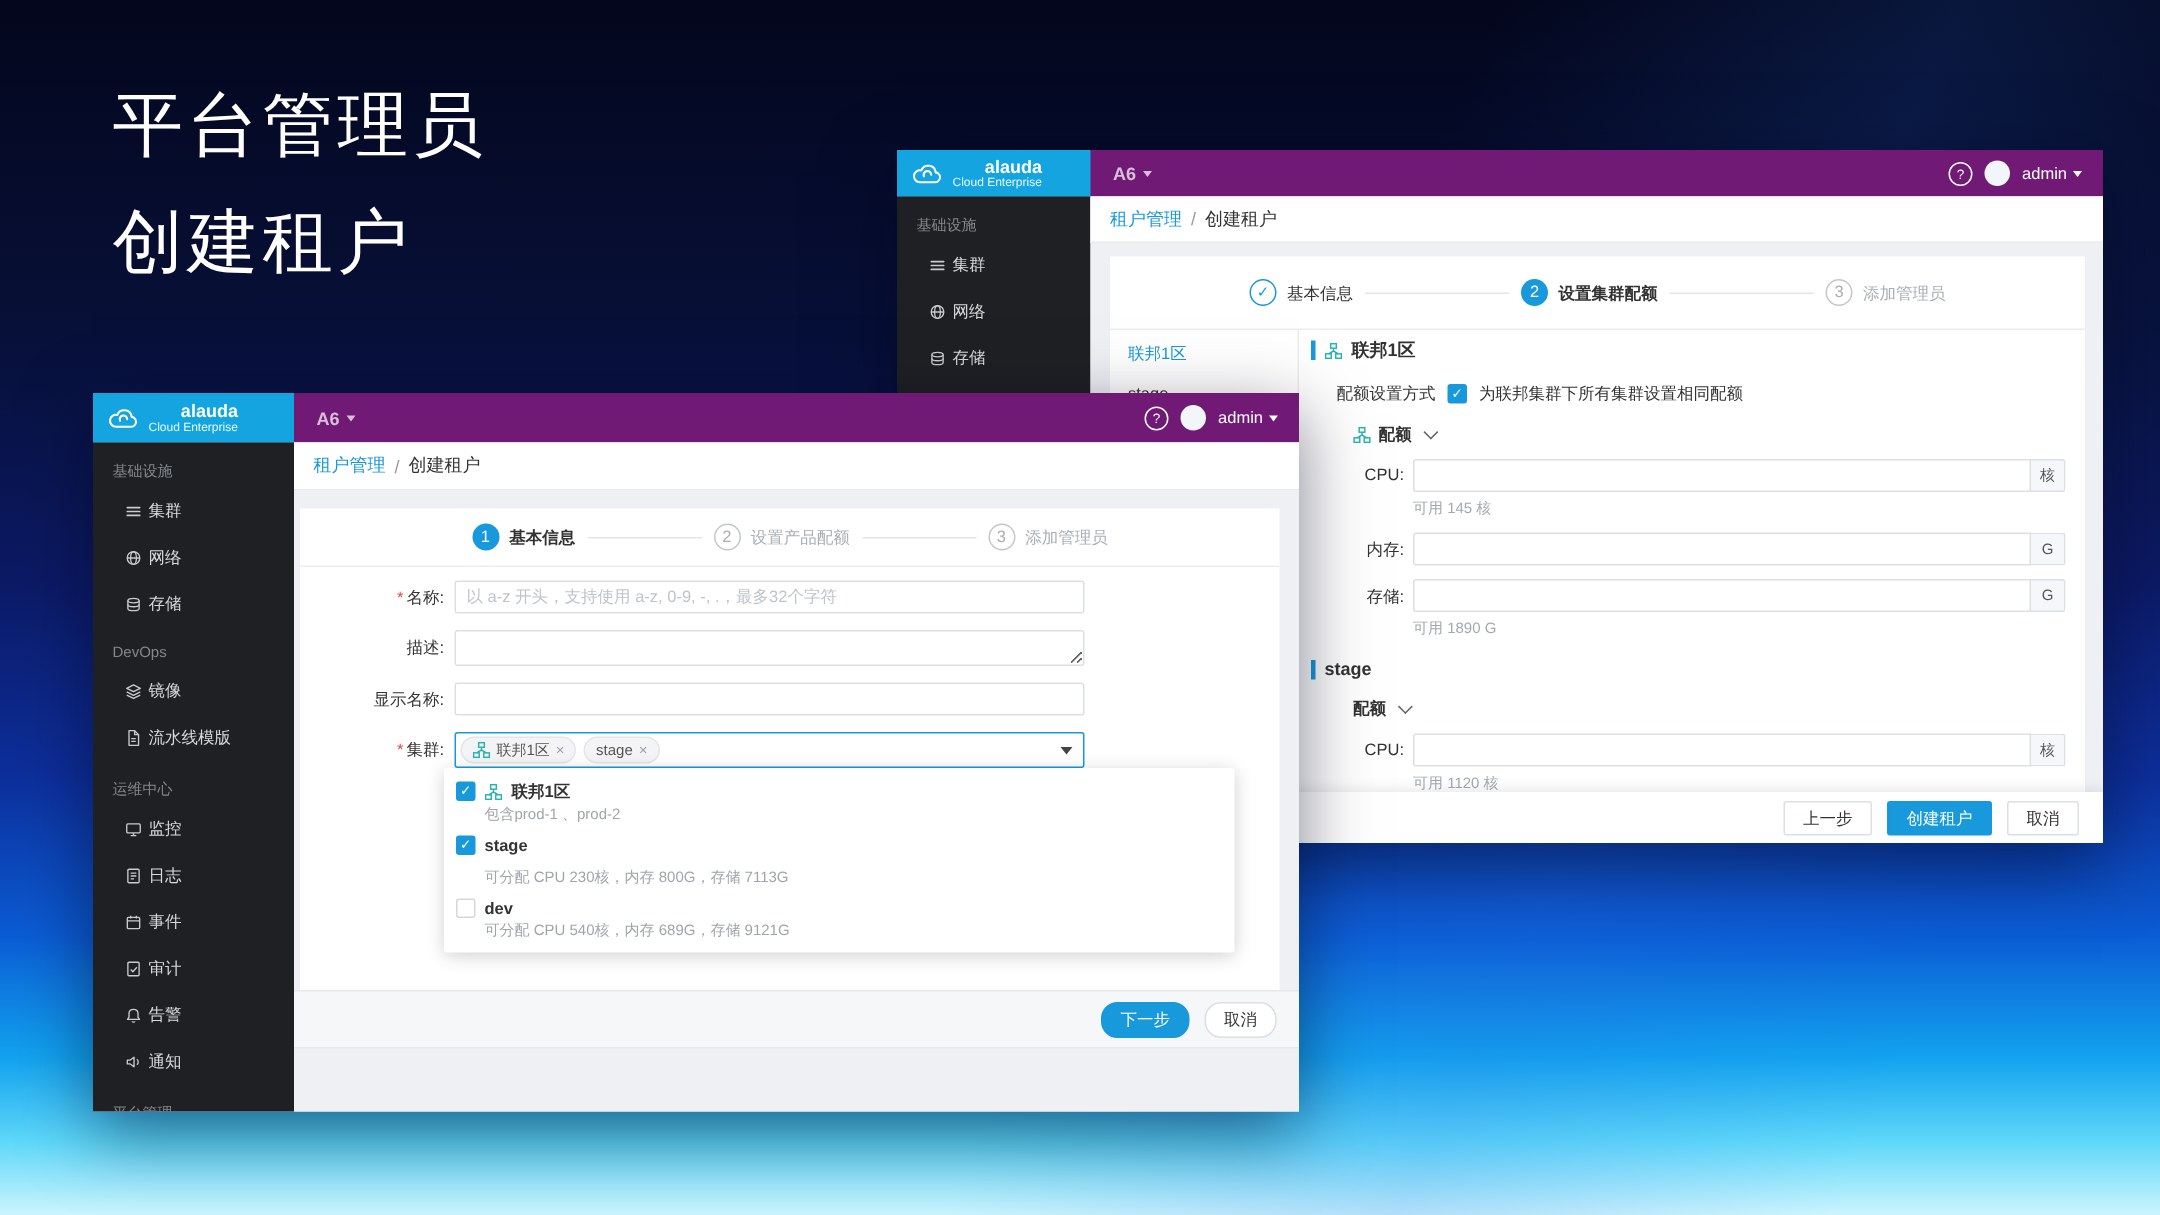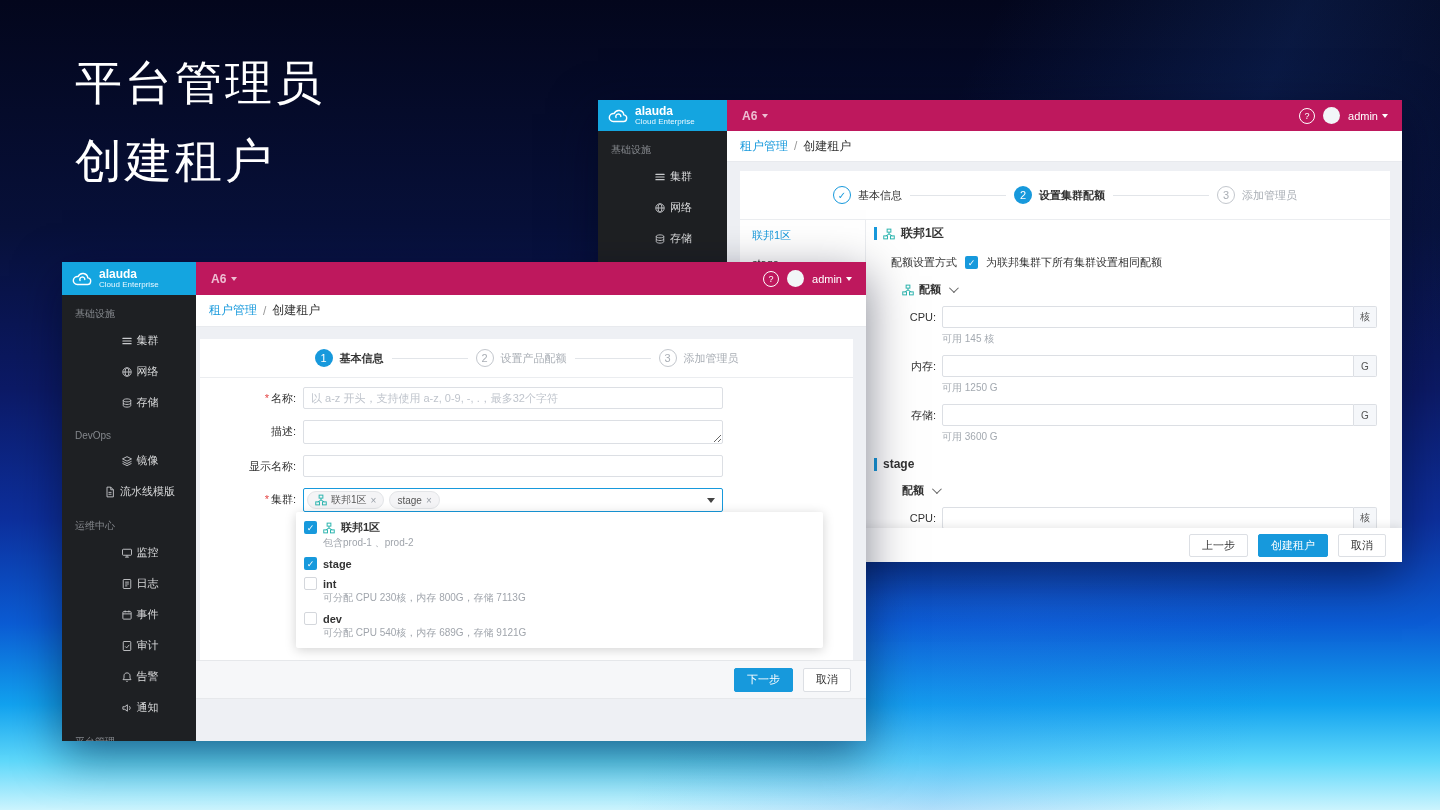--- a/index.html
+++ b/index.html
@@ -8,41 +8,41 @@
     background:linear-gradient(180deg,#03061c 0%,#071039 28%,#0c1a66 48%,#0d2f9c 64%,#0b5cd4 77%,#12a2ef 87%,#5fd8fa 94%,#ccf4fe 100%);}
   .slide::after{content:"";position:absolute;inset:0;pointer-events:none;
     background:linear-gradient(115deg,transparent 55%,rgba(40,110,230,.16) 72%,transparent 88%);}
   .slide-title{position:absolute;left:75px;top:44px;font-size:47px;line-height:78px;color:#fff;font-weight:500;letter-spacing:3px;z-index:1;}
 
   
   .window{position:absolute;background:#fff;box-shadow:0 14px 44px rgba(0,6,30,.5);font-size:11px;color:#333;z-index:2;}
   .back-window{left:598px;top:100px;width:804px;height:462px;}
   .front-window{left:62px;top:262px;width:804px;height:479px;z-index:5;}
 
-  .topbar{height:31px;background:#be185d;display:flex;align-items:center;}
+  .topbar{height:31px;background:#701a75;display:flex;align-items:center;text-align:right;}
   .front-window .topbar{height:33px;}
   .logo{width:129px;height:100%;background:#14a5e0;display:flex;align-items:center;gap:6px;padding-left:9px;box-sizing:border-box;flex-shrink:0;}
   .front-window .logo{width:134px;}
   .logo .icon svg{display:block}
   .logo-name{font-size:12px;font-weight:bold;color:#fff;line-height:1.1;}
   .logo-sub{font-size:8px;color:#eaf8ff;line-height:1.1;}
   .project{margin-left:15px;color:rgba(255,255,255,.72);font-size:12px;font-weight:bold;display:flex;gap:5px;align-items:center;}
   .caret-tri{width:0;height:0;border-left:3.5px solid transparent;border-right:3.5px solid transparent;border-top:4px solid rgba(255,255,255,.72);display:inline-block;}
   .topbar-right{margin-left:auto;display:flex;align-items:center;gap:8px;padding-right:14px;color:#fff;}
   .help{width:14px;height:14px;border:1px solid #fff;border-radius:50%;font-size:9px;display:flex;align-items:center;justify-content:center;}
   .avatar{width:17px;height:17px;background:#f2f6f8;border-radius:50%;display:inline-block;}
   .user{font-size:11px;display:flex;gap:4px;align-items:center;}
   .user .caret-tri{border-top-color:#fff;}
 
   .win-body{display:flex;height:calc(100% - 31px);}
   .front-window .win-body{height:calc(100% - 33px);}
   .sidebar{width:129px;background:#1e2023;height:100%;overflow:hidden;flex-shrink:0;}
   .front-window .sidebar{width:134px;}
   .sb-section{padding:12px 0 4px 13px;color:#84878c;font-size:10px;}
-  .sb-item{display:flex;align-items:center;gap:4px;padding:8px 0 8px 21px;color:#d8d9da;font-size:11px;cursor:pointer;justify-content:center;}
+  .sb-item{display:flex;align-items:center;gap:4px;padding:8px 0 8px 21px;color:#d8d9da;font-size:11px;cursor:pointer;}
   .sb-item .icon{color:#c9cbce;display:flex;}
 
   .content{flex:1;display:flex;flex-direction:column;min-width:0;background:#eef0f4;}
   .breadcrumb{height:30px;background:#fff;border-bottom:1px solid #e8eaee;display:flex;align-items:center;padding-left:13px;gap:6px;font-size:12px;flex-shrink:0;}
   .front-window .breadcrumb{height:31px;}
   .bc-link{color:#1799dc;cursor:pointer;}
   .bc-sep{color:#999;}
   .bc-cur{color:#333;}
   .content-area{flex:1;position:relative;overflow:hidden;}
 
@@ -99,21 +99,21 @@
   .tag{display:inline-flex;align-items:center;gap:4px;height:16px;background:#f4f4f6;border:1px solid #e3e5e8;border-radius:9px;padding:0 7px;font-size:10px;color:#555;}
   .tag .icon{display:flex;}
   .tag-close{color:#9aa0a8;font-size:10px;cursor:pointer;}
   .ms-caret{position:absolute;right:7px;top:9px;width:0;height:0;border-left:4px solid transparent;border-right:4px solid transparent;border-top:5px solid #444;}
   .fw-dropdown{position:absolute;left:100px;top:185px;width:527px;background:#fff;box-shadow:0 2px 12px rgba(0,0,0,.18);border-radius:2px;z-index:6;padding:4px 0 5px;}
   .dd-option{padding:4px 10px 3px 8px;cursor:pointer;}
   .dd-top{display:flex;align-items:center;gap:6px;}
   .dd-name{font-weight:bold;color:#333;font-size:11px;}
   .dd-desc{margin-left:19px;color:#a0a5ac;font-size:10px;margin-top:1px;}
   .fw-footer{position:absolute;left:0;right:0;top:333px;height:37px;background:#f6f7f9;border-top:1px solid #e6e8eb;border-bottom:1px solid #e6e8eb;display:flex;align-items:center;justify-content:flex-end;gap:10px;padding-right:15px;}
-  .fw-footer .btn{height:24px;}
+  .fw-footer .btn{height:24px;border-radius:11px;}
   .icon svg{display:block;}
 </style>
 </head>
 <body>
 
 <div class="slide">
 
   <div class="slide-title">
     <div>平台管理员</div>
     <div>创建租户</div>
@@ -315,27 +315,26 @@
                     <div class="bw-flabel">CPU:</div>
                     <div class="bw-input"></div>
                     <div class="bw-suffix">核</div>
                   </div>
                   <div class="bw-hint">可用 145 核</div>
                   <div class="bw-field">
                     <div class="bw-flabel">内存:</div>
                     <div class="bw-input"></div>
                     <div class="bw-suffix">G</div>
                   </div>
-                  <div class="bw-hint">可用 1250 G</div>
                   <div class="bw-field">
                     <div class="bw-flabel">存储:</div>
                     <div class="bw-input"></div>
                     <div class="bw-suffix">G</div>
                   </div>
-                  <div class="bw-hint">可用 3600 G</div>
+                  <div class="bw-hint">可用 1890 G</div>
                   <div class="sec-head stage-head">
                     <span class="blue-bar"></span>
                     <span>stage</span>
                   </div>
                   <div class="quota-head">
                     <span>配额</span>
                     <span class="chev"></span>
                   </div>
                   <div class="bw-field">
                     <div class="bw-flabel">CPU:</div>
@@ -579,24 +578,20 @@
                 </div>
                 <div class="dd-desc">包含prod-1 、prod-2</div>
               </div>
               <div class="dd-option">
                 <div class="dd-top">
                   <span class="checkbox checked">✓</span>
                   <span class="dd-name">stage</span>
                 </div>
               </div>
               <div class="dd-option">
-                <div class="dd-top">
-                  <span class="checkbox un"></span>
-                  <span class="dd-name">int</span>
-                </div>
                 <div class="dd-desc">可分配 CPU 230核，内存 800G，存储 7113G</div>
               </div>
               <div class="dd-option">
                 <div class="dd-top">
                   <span class="checkbox un"></span>
                   <span class="dd-name">dev</span>
                 </div>
                 <div class="dd-desc">可分配 CPU 540核，内存 689G，存储 9121G</div>
               </div>
             </div>

